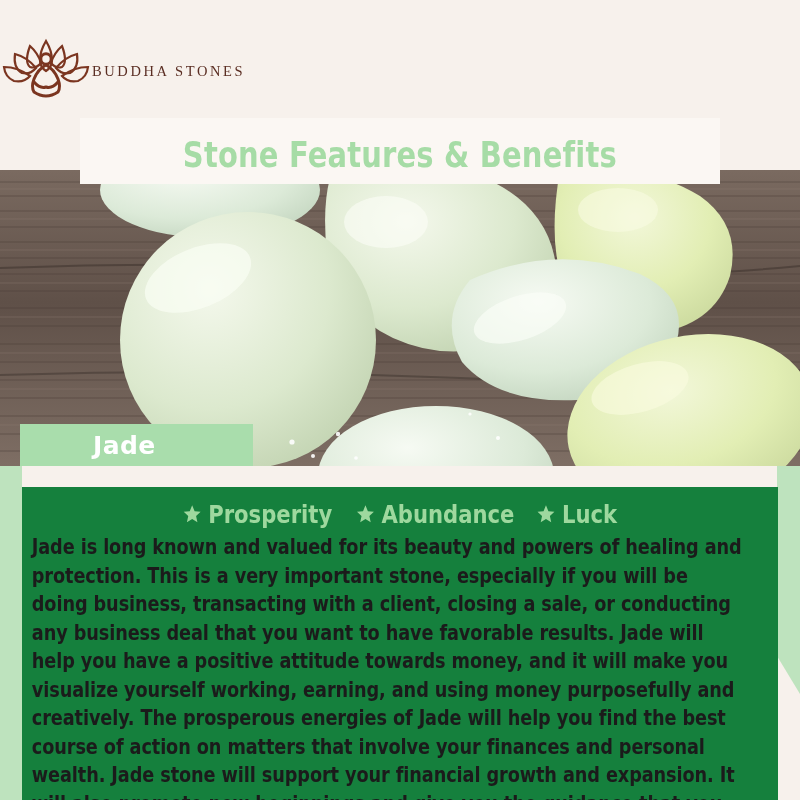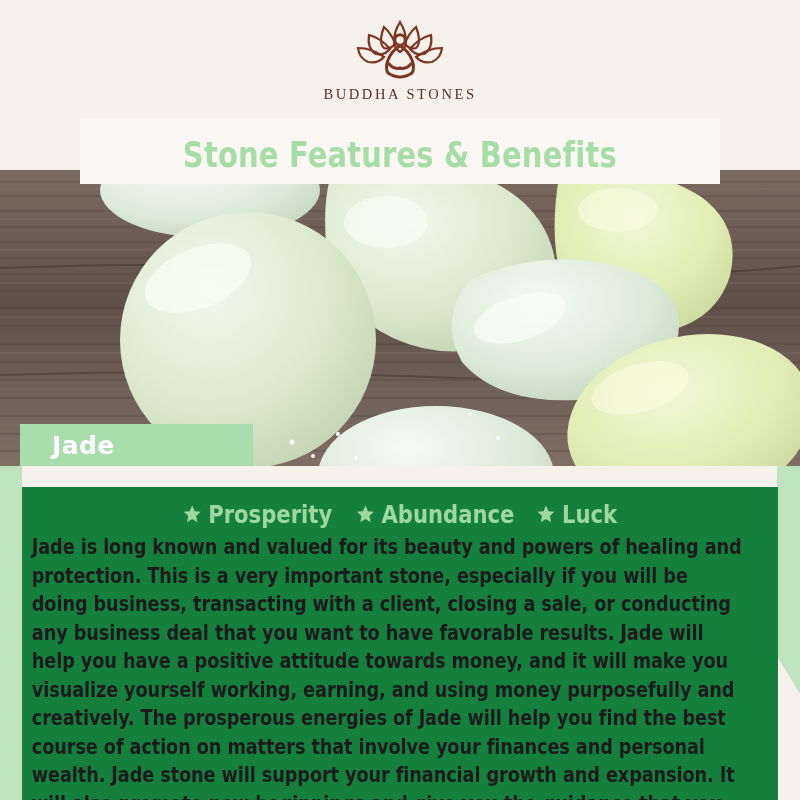--- a/index.html
+++ b/index.html
@@ -29,21 +29,21 @@
   #deco-bottom{
     left:0; bottom:0; width:592px; height:40px;
     clip-path: polygon(0 0, calc(100% - 38px) 0, 100% 100%, 0 100%);
   }
 
   
   #header{
     position:relative; z-index:3;
     height:118px;
     background:#F7F1EC;
-    display:flex; flex-direction:column;
+    display:flex; flex-direction:row;
     align-items:center; justify-content:flex-start;
     padding-top:18px;
   }
   #logo-mark{ width:92px; height:62px; display:block; }
   #logo-word{
     margin-top:6px;
     font-family:"Liberation Serif", serif;
     font-size:14.5px;
     letter-spacing:2.6px;
     color:#5B2E23;
@@ -90,21 +90,21 @@
   }
   #photo svg{ display:block; width:800px; height:296px; }
 
   
   #jade-label{
     position:absolute; z-index:5;
     left:20px; top:424px;
     width:233px; height:42px;
     background:#A9DDAC;
     display:flex; align-items:center;
-    padding-left:32px;
+    padding-left:73px;
   }
   #jade-text{
     color:#FFFFFF; font-size:25px; font-weight:bold;
     letter-spacing:0.4px;
     font-family:"DejaVu Sans","Liberation Sans",sans-serif;
   }
 
   
   #content{
     position:absolute; z-index:4;

